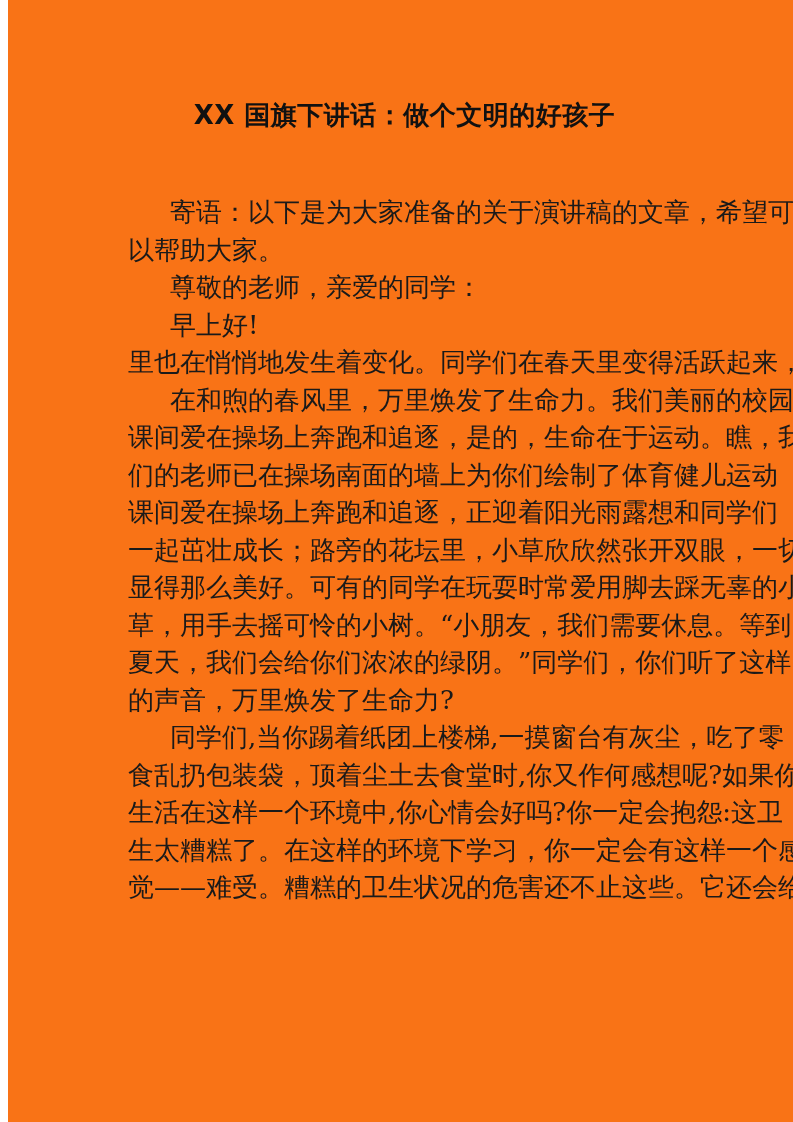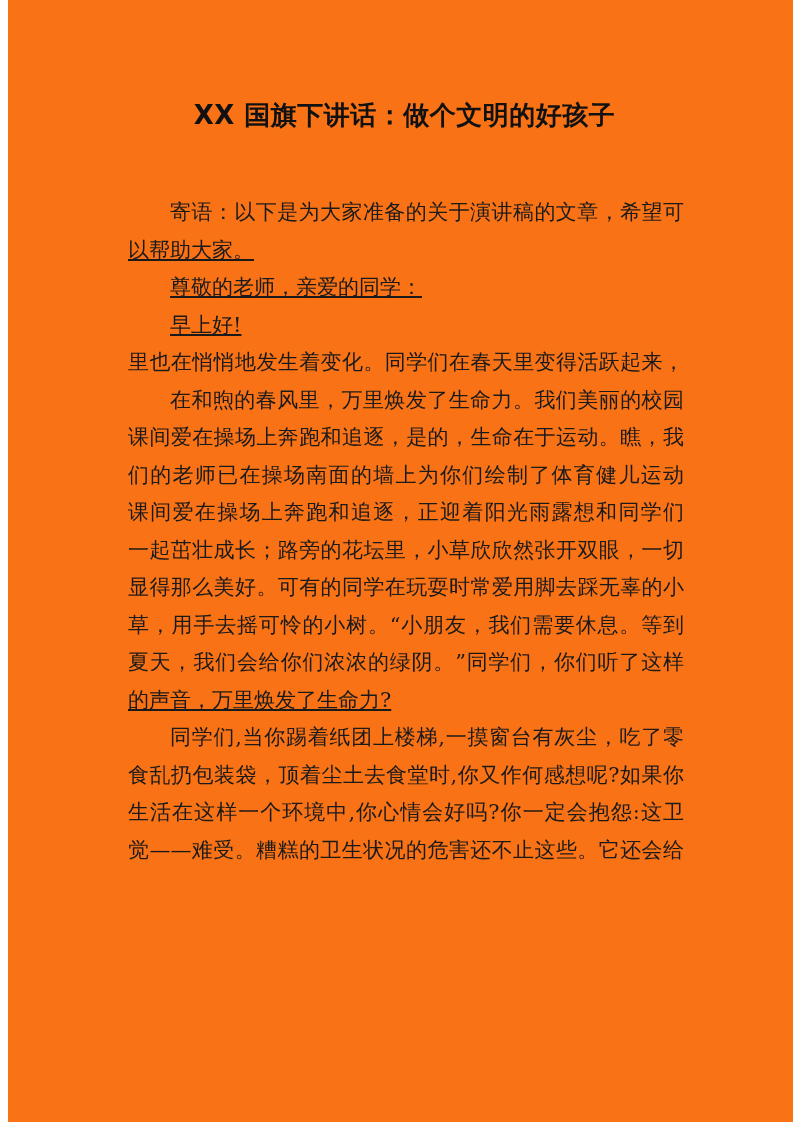--- a/index.html
+++ b/index.html
@@ -5,25 +5,25 @@
   html, body { margin: 0; padding: 0; background: #ffffff; }
   body { width: 793px; height: 1122px; position: relative; overflow: hidden; }
   .page { position: absolute; left: 0; top: 0; width: 793px; height: 1122px; background: #f97316; margin-left: 8px; }
   .title {
     position: absolute; left: 0; top: 98px; width: 793px; text-align: center;
     font-family: "DejaVu Sans", sans-serif; font-weight: bold; font-size: 26px;
     color: #111; letter-spacing: 0.5px;
   }
   .body {
     position: absolute; left: 120px; top: 194px; width: 556px;
-    font-family: "DejaVu Serif", serif; font-size: 21px; color: #1a1a1a;
+    font-family: "DejaVu Serif", serif; font-size: 26px; color: #1a1a1a;
     line-height: 37.5px; text-align: justify;
   }
   .line { display: block; white-space: nowrap; text-align: justify; text-align-last: justify; }
-  .line.last { text-align-last: left; text-decoration: underline; }
+  .line.last { text-align-last: left; }
   .indent { padding-left: 42px; }
 </style>
 </head>
 <body>
 
 <div class="page">
   <div class="title">XX 国旗下讲话：做个文明的好孩子</div>
 
   <div class="body">
 
@@ -50,16 +50,17 @@
       <span class="line">显得那么美好。可有的同学在玩耍时常爱用脚去踩无辜的小</span>
       <span class="line">草，用手去摇可怜的小树。“小朋友，我们需要休息。等到</span>
       <span class="line">夏天，我们会给你们浓浓的绿阴。”同学们，你们听了这样</span>
       <span class="line last">的声音，万里焕发了生命力?</span>
     </div>
 
     <div>
       <span class="line indent">同学们,当你踢着纸团上楼梯,一摸窗台有灰尘，吃了零</span>
       <span class="line">食乱扔包装袋，顶着尘土去食堂时,你又作何感想呢?如果你</span>
       <span class="line">生活在这样一个环境中,你心情会好吗?你一定会抱怨:这卫</span>
+      <span class="line">生太糟糕了。在这样的环境下学习，你一定会有这样一个感</span>
       <span class="line">觉——难受。糟糕的卫生状况的危害还不止这些。它还会给</span>
     </div>
   </div>
 </div>
 
 </body></html>

